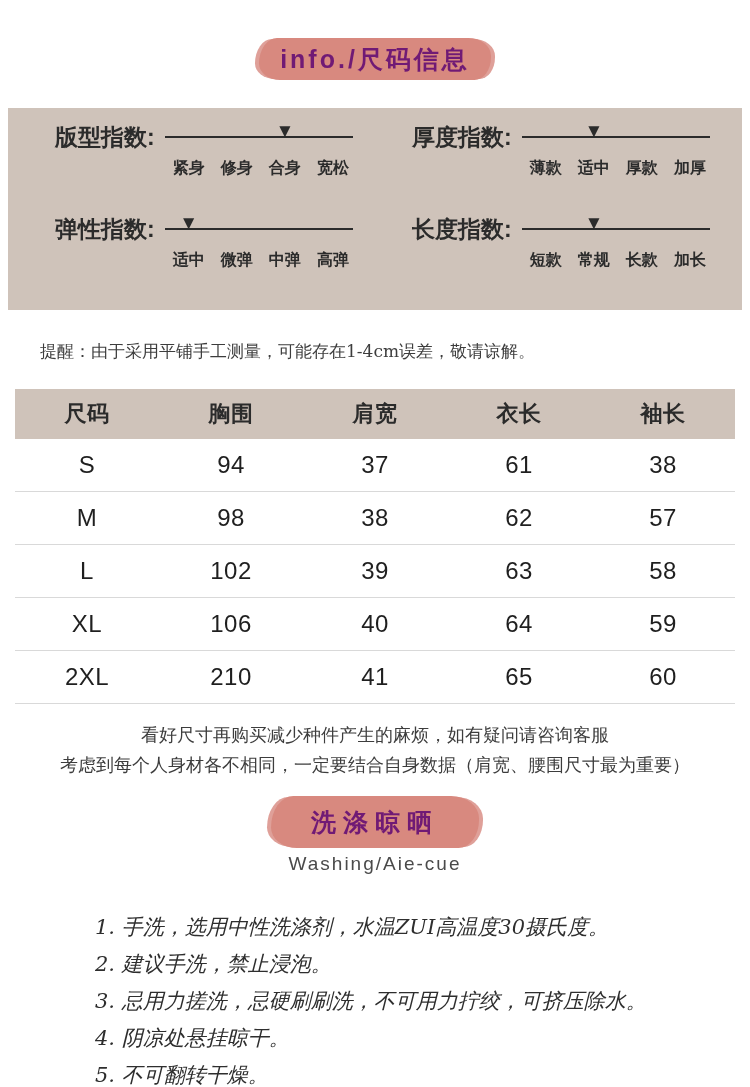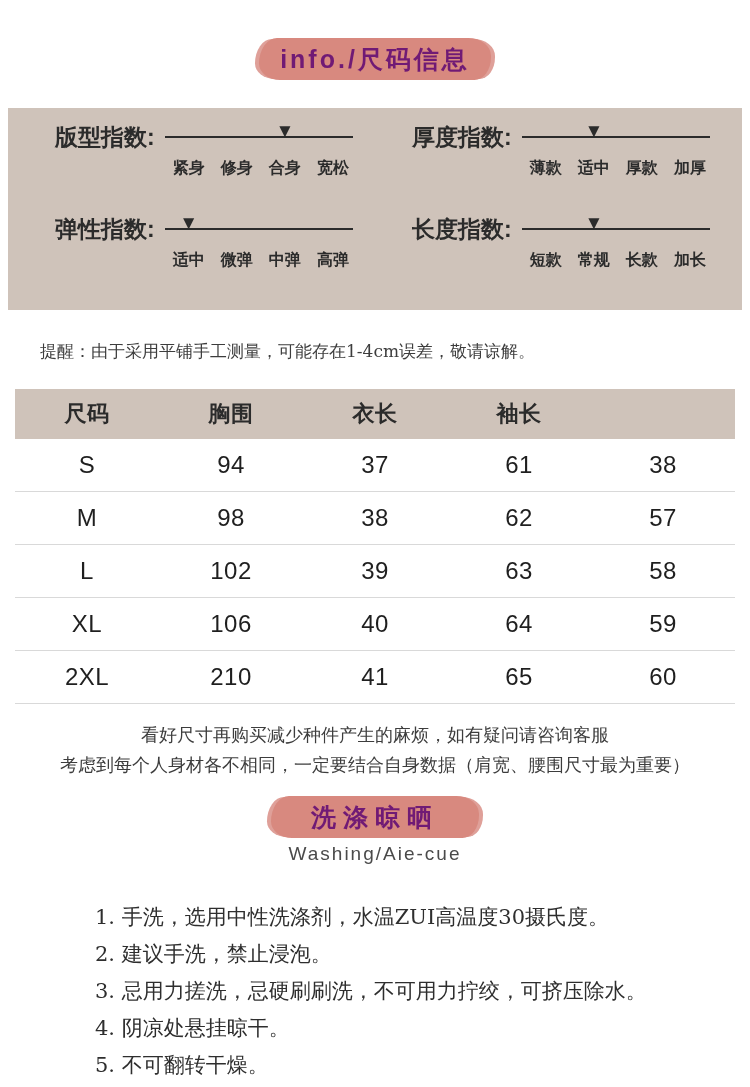--- a/index.html
+++ b/index.html
@@ -21,21 +21,21 @@
     background:#d8897f;
     border-radius:24px 30px 22px 28px / 34px 24px 30px 22px;
     box-shadow:-5px 0 0 -1px #dfa099, 5px 0 0 -1px #dfa099;
   }
   .badge-info{
     width:232px;height:42px;
     margin-top:38px;
     font-size:25px;letter-spacing:3px;
   }
   .badge-wash{
-    width:208px;height:42px;
+    width:208px;height:52px;
     margin-top:16px;
     font-size:25px;letter-spacing:7px;align-items:center;
   }
   .wash-subtitle{
     text-align:center;
     margin-top:5px;
     font-size:19px;
     letter-spacing:2px;
     color:#4a4a4a;
   }
@@ -104,21 +104,21 @@
     line-height:30px;
   }
   
   .wash-list{
     margin:34px 0 0 95px;
     padding:0;
     list-style:none;
     font-family:"DejaVu Serif", serif;
     font-size:21px;color:#2e2e2e;
   }
-  .wash-list li{line-height:37px;white-space:nowrap;}
+  .wash-list li{line-height:37px;white-space:nowrap;font-style:italic;}
 </style>
 </head>
 <body>
 
 <div class="page">
 
   <div class="badge badge-info">
     <span>info./尺码信息</span>
   </div>
 
@@ -181,20 +181,21 @@
     </div>
 
   </div>
 
   <p class="reminder">提醒：由于采用平铺手工测量，可能存在1-4cm误差，敬请谅解。</p>
 
   <div class="size-table">
     <div class="trow thead">
       <div class="tcell">尺码</div>
       <div class="tcell">胸围</div>
+      <div class="tcell">肩宽</div>
       <div class="tcell">衣长</div>
       <div class="tcell">袖长</div>
     </div>
     <div class="trow">
       <div class="tcell">S</div>
       <div class="tcell">94</div>
       <div class="tcell">37</div>
       <div class="tcell">61</div>
       <div class="tcell">38</div>
     </div>

